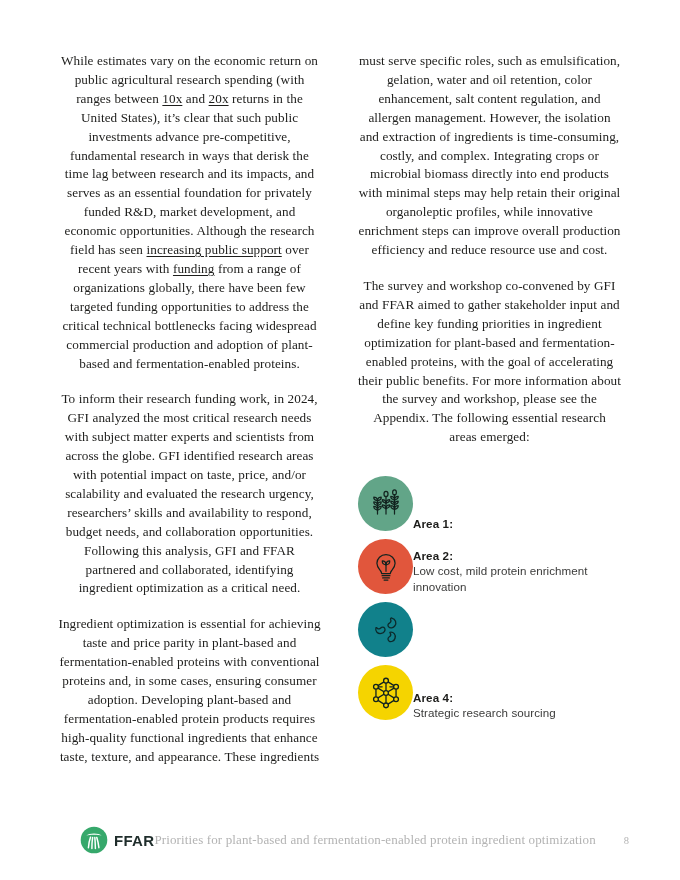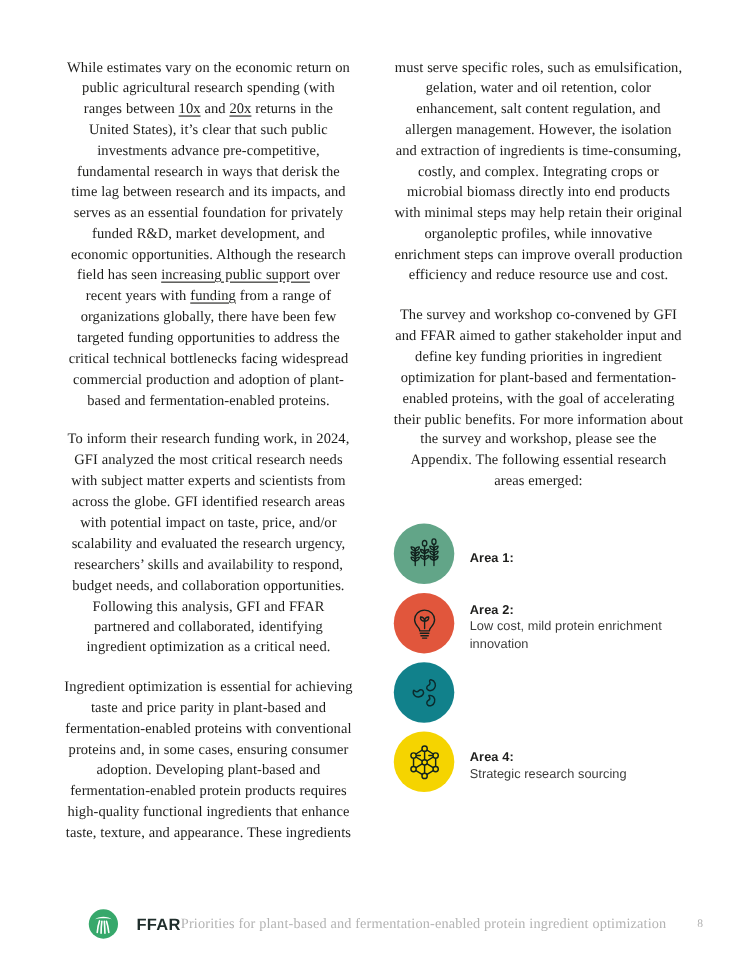--- a/index.html
+++ b/index.html
@@ -57,22 +57,21 @@
 
   
   .areas {
     margin-top: 29px;
     display: flex;
     flex-direction: column;
     gap: 8px;
   }
   .area-row {
     display: flex;
-    align-items: center;
-    gap: 14px;
+    align-items: flex-end;
   }
   .area-badge {
     width: 55px;
     height: 55px;
     min-width: 55px;
     border-radius: 50%;
     display: flex;
     align-items: center;
     justify-content: center;
   }
@@ -106,21 +105,21 @@
     display: flex;
     align-items: center;
   }
   .logo-gfi {
     display: block;
     margin-right: 22px;
   }
   .logo-ffar {
     display: flex;
     align-items: center;
-    gap: 16px;
+    gap: 6px;
   }
   .ffar-word {
     font-family: "Liberation Sans", "DejaVu Sans", sans-serif;
     font-size: 15px;
     font-weight: bold;
     color: #1f2d2b;
     letter-spacing: 0.02em;
   }
   .footer-spacer { flex: 1 1 auto; }
   .footer-note {

